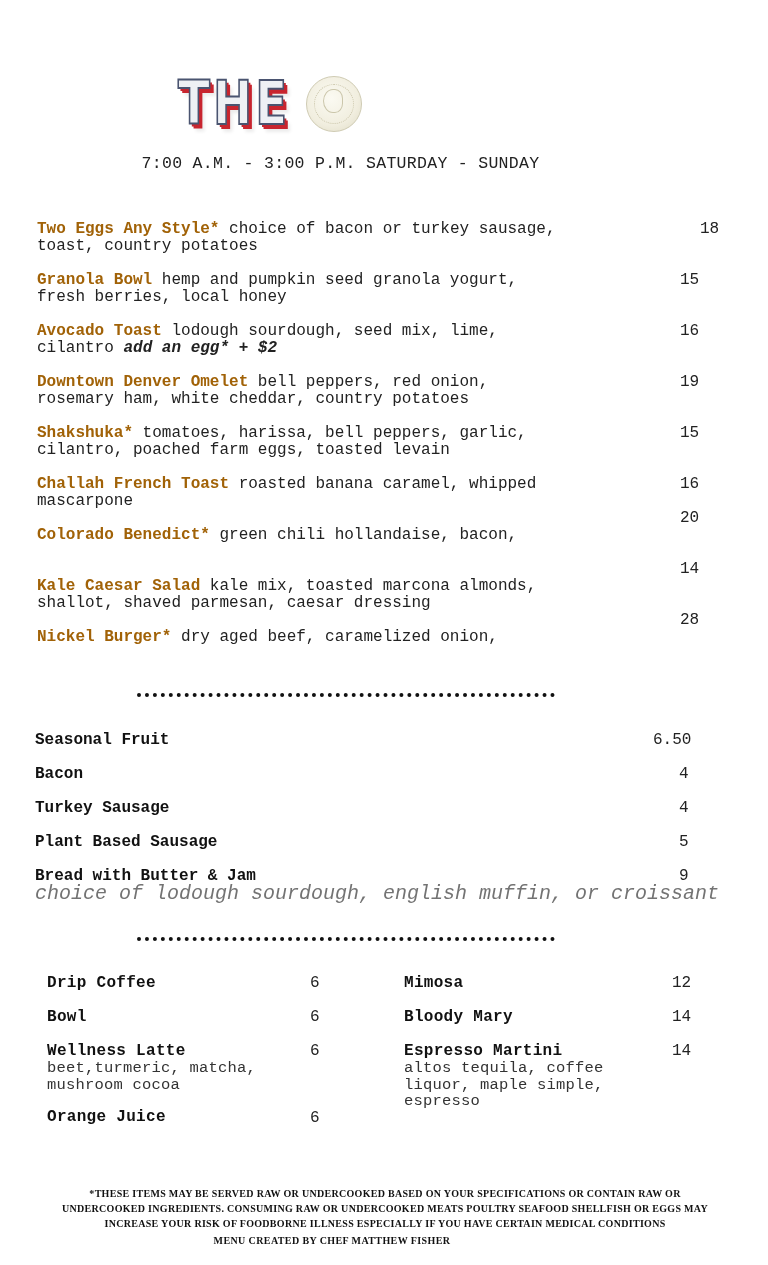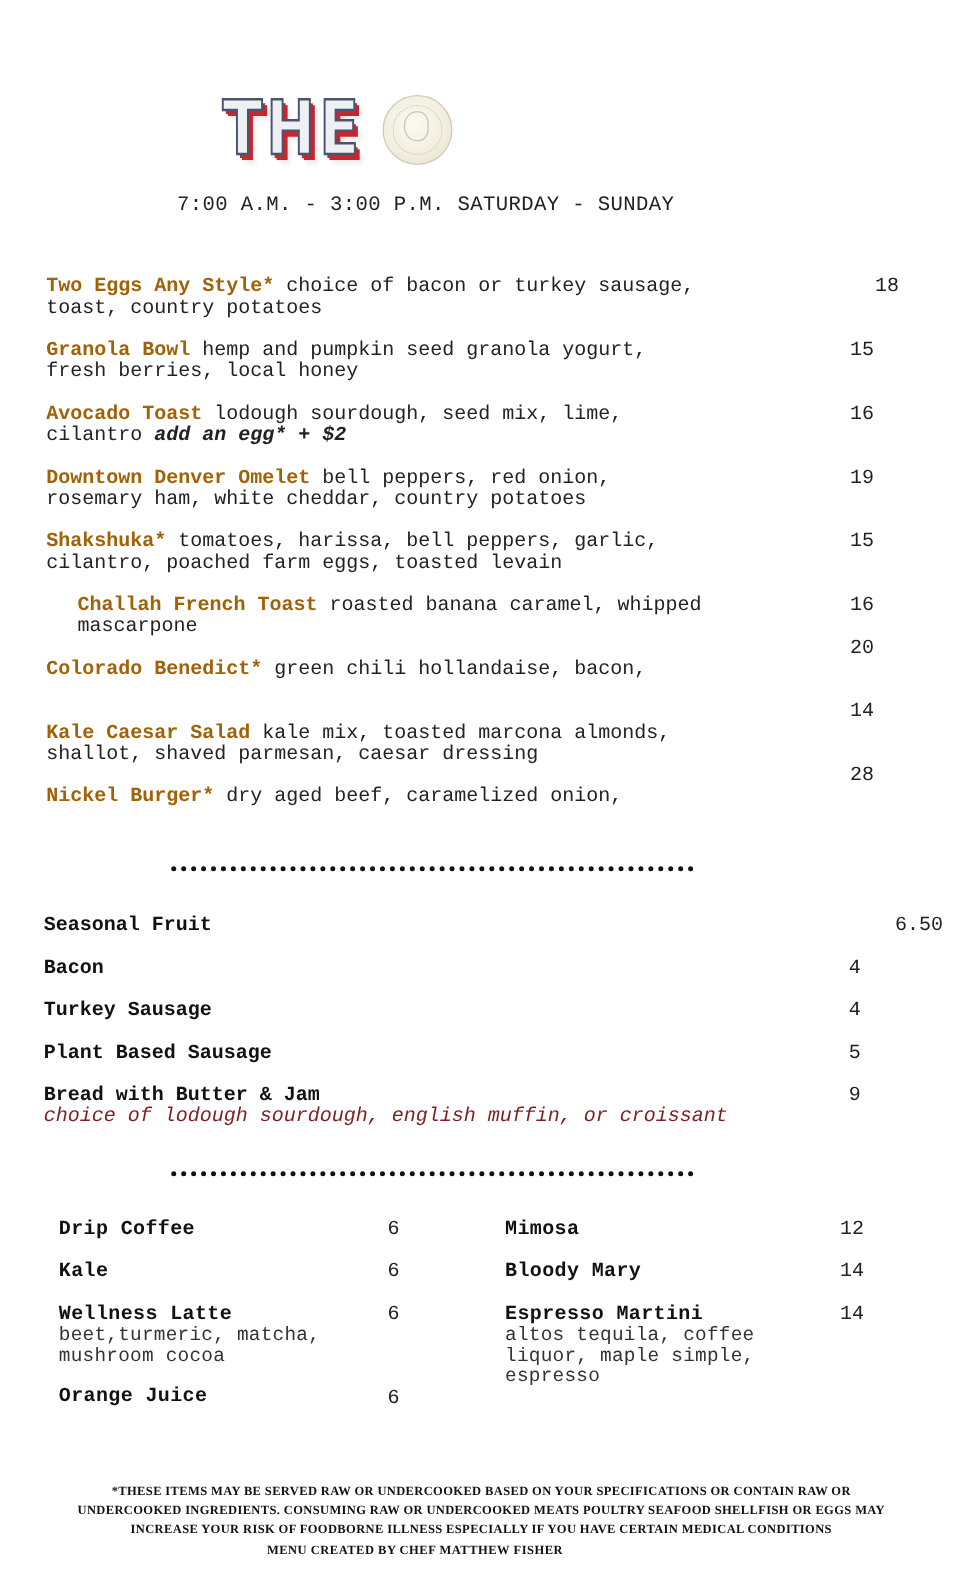--- a/index.html
+++ b/index.html
@@ -28,21 +28,21 @@
   .item { position: absolute; left: 37px; width: 600px; font-size: 16px; line-height: 17px; color: #222; }
   .item b { font-weight: bold; color: #a16207; }
   .item i { font-weight: bold; font-style: italic; }
   .price { position: absolute; font-size: 16px; line-height: 17px; color: #222; }
 
   .divider { position: absolute; left: 137px; width: 418px; height: 4px;
              background-image: radial-gradient(circle, transparent 0, transparent 0);
              border-top: 4px dotted #111; }
 
   .side-name { position: absolute; left: 35px; font-size: 16px; font-weight: bold; color: #111; line-height: 17px; }
-  .side-desc { position: absolute; left: 35px; font-size: 16px; font-style: italic; color: #7f1d1d; line-height: 17px; }
+  .side-desc { position: absolute; left: 35px; font-size: 20px; font-style: italic; color: #737373; line-height: 17px; }
 
   .drink-name { position: absolute; font-size: 16px; font-weight: bold; color: #111; line-height: 17px; letter-spacing: 0.3px; }
   .drink-desc { position: absolute; font-size: 15.5px; color: #333; line-height: 16.5px; width: 240px; letter-spacing: 0.2px; }
 
   .footer { position: absolute; left: 40px; width: 690px; top: 1186px; text-align: center;
             font-family: "Liberation Serif", serif; font-weight: bold; font-size: 10px; line-height: 15px;
             letter-spacing: 0.3px; color: #111; }
   .credit { position: absolute; left: 0; width: 664px; top: 1235px; text-align: center;
             font-family: "Liberation Serif", serif; font-weight: bold; font-size: 10px; letter-spacing: 0.4px; color: #111; }
 </style>
@@ -70,38 +70,38 @@
 
   <div class="item" style="top:323px;"><b>Avocado Toast</b><span> lodough sourdough, seed mix, lime,</span><br><span>cilantro </span><i>add an egg* + $2</i></div>
   <div class="price" style="left:680px; top:323px;">16</div>
 
   <div class="item" style="top:374px;"><b>Downtown Denver Omelet</b><span> bell peppers, red onion,</span><br><span>rosemary ham, white cheddar, country potatoes</span><i></i></div>
   <div class="price" style="left:680px; top:374px;">19</div>
 
   <div class="item" style="top:425px;"><b>Shakshuka*</b><span> tomatoes, harissa, bell peppers, garlic,</span><br><span>cilantro, poached farm eggs, toasted levain</span><i></i></div>
   <div class="price" style="left:680px; top:425px;">15</div>
 
-  <div class="item" style="top:476px;margin-left:25px;"><b>Challah French Toast</b><span> roasted banana caramel, whipped</span><br><span>mascarpone</span><i></i></div>
+  <div class="item" style="top:476px;"><b>Challah French Toast</b><span> roasted banana caramel, whipped</span><br><span>mascarpone</span><i></i></div>
   <div class="price" style="left:680px; top:476px;">16</div>
 
   <div class="item" style="top:527px;"><b>Colorado Benedict*</b><span> green chili hollandaise, bacon,</span><br><i></i></div>
   <div class="price" style="left:680px; top:510px;">20</div>
 
   <div class="item" style="top:578px;"><b>Kale Caesar Salad</b><span> kale mix, toasted marcona almonds,</span><br><span>shallot, shaved parmesan, caesar dressing</span><i></i></div>
   <div class="price" style="left:680px; top:561px;">14</div>
 
   <div class="item" style="top:629px;"><b>Nickel Burger*</b><span> dry aged beef, caramelized onion,</span><br><i></i></div>
   <div class="price" style="left:680px; top:612px;">28</div>
 </div>
 
 <div class="divider" style="top:693px;"></div>
 
 <div>
   <div class="side-name" style="top:732px;">Seasonal Fruit</div>
-  <div class="price" style="left:716px; top:732px;">6.50</div>
+  <div class="price" style="left:653px; top:732px;">6.50</div>
 
   <div class="side-name" style="top:766px;">Bacon</div>
   <div class="price" style="left:679px; top:766px;">4</div>
 
   <div class="side-name" style="top:800px;">Turkey Sausage</div>
   <div class="price" style="left:679px; top:800px;">4</div>
 
   <div class="side-name" style="top:834px;">Plant Based Sausage</div>
   <div class="price" style="left:679px; top:834px;">5</div>
 
@@ -109,21 +109,21 @@
   <div class="price" style="left:679px; top:868px;">9</div>
   <div class="side-desc" style="top:885px;">choice of lodough sourdough, english muffin, or croissant</div>
 </div>
 
 <div class="divider" style="top:937px;"></div>
 
 <div>
   <div class="drink-name" style="left:47px; top:975px;">Drip Coffee</div>
   <div class="price" style="left:310px; top:975px;">6</div>
 
-  <div class="drink-name" style="left:47px; top:1009px;">Kale</div>
+  <div class="drink-name" style="left:47px; top:1009px;">Bowl</div>
   <div class="price" style="left:310px; top:1009px;">6</div>
 
   <div class="drink-name" style="left:47px; top:1043px;">Wellness Latte</div>
   <div class="price" style="left:310px; top:1043px;">6</div>
   <div class="drink-desc" style="left:47px; top:1060px; width:230px;">beet,turmeric, matcha, mushroom cocoa</div>
 
   <div class="drink-name" style="left:47px; top:1109px;">Orange Juice</div>
   <div class="price" style="left:310px; top:1110px;">6</div>
 </div>
 

